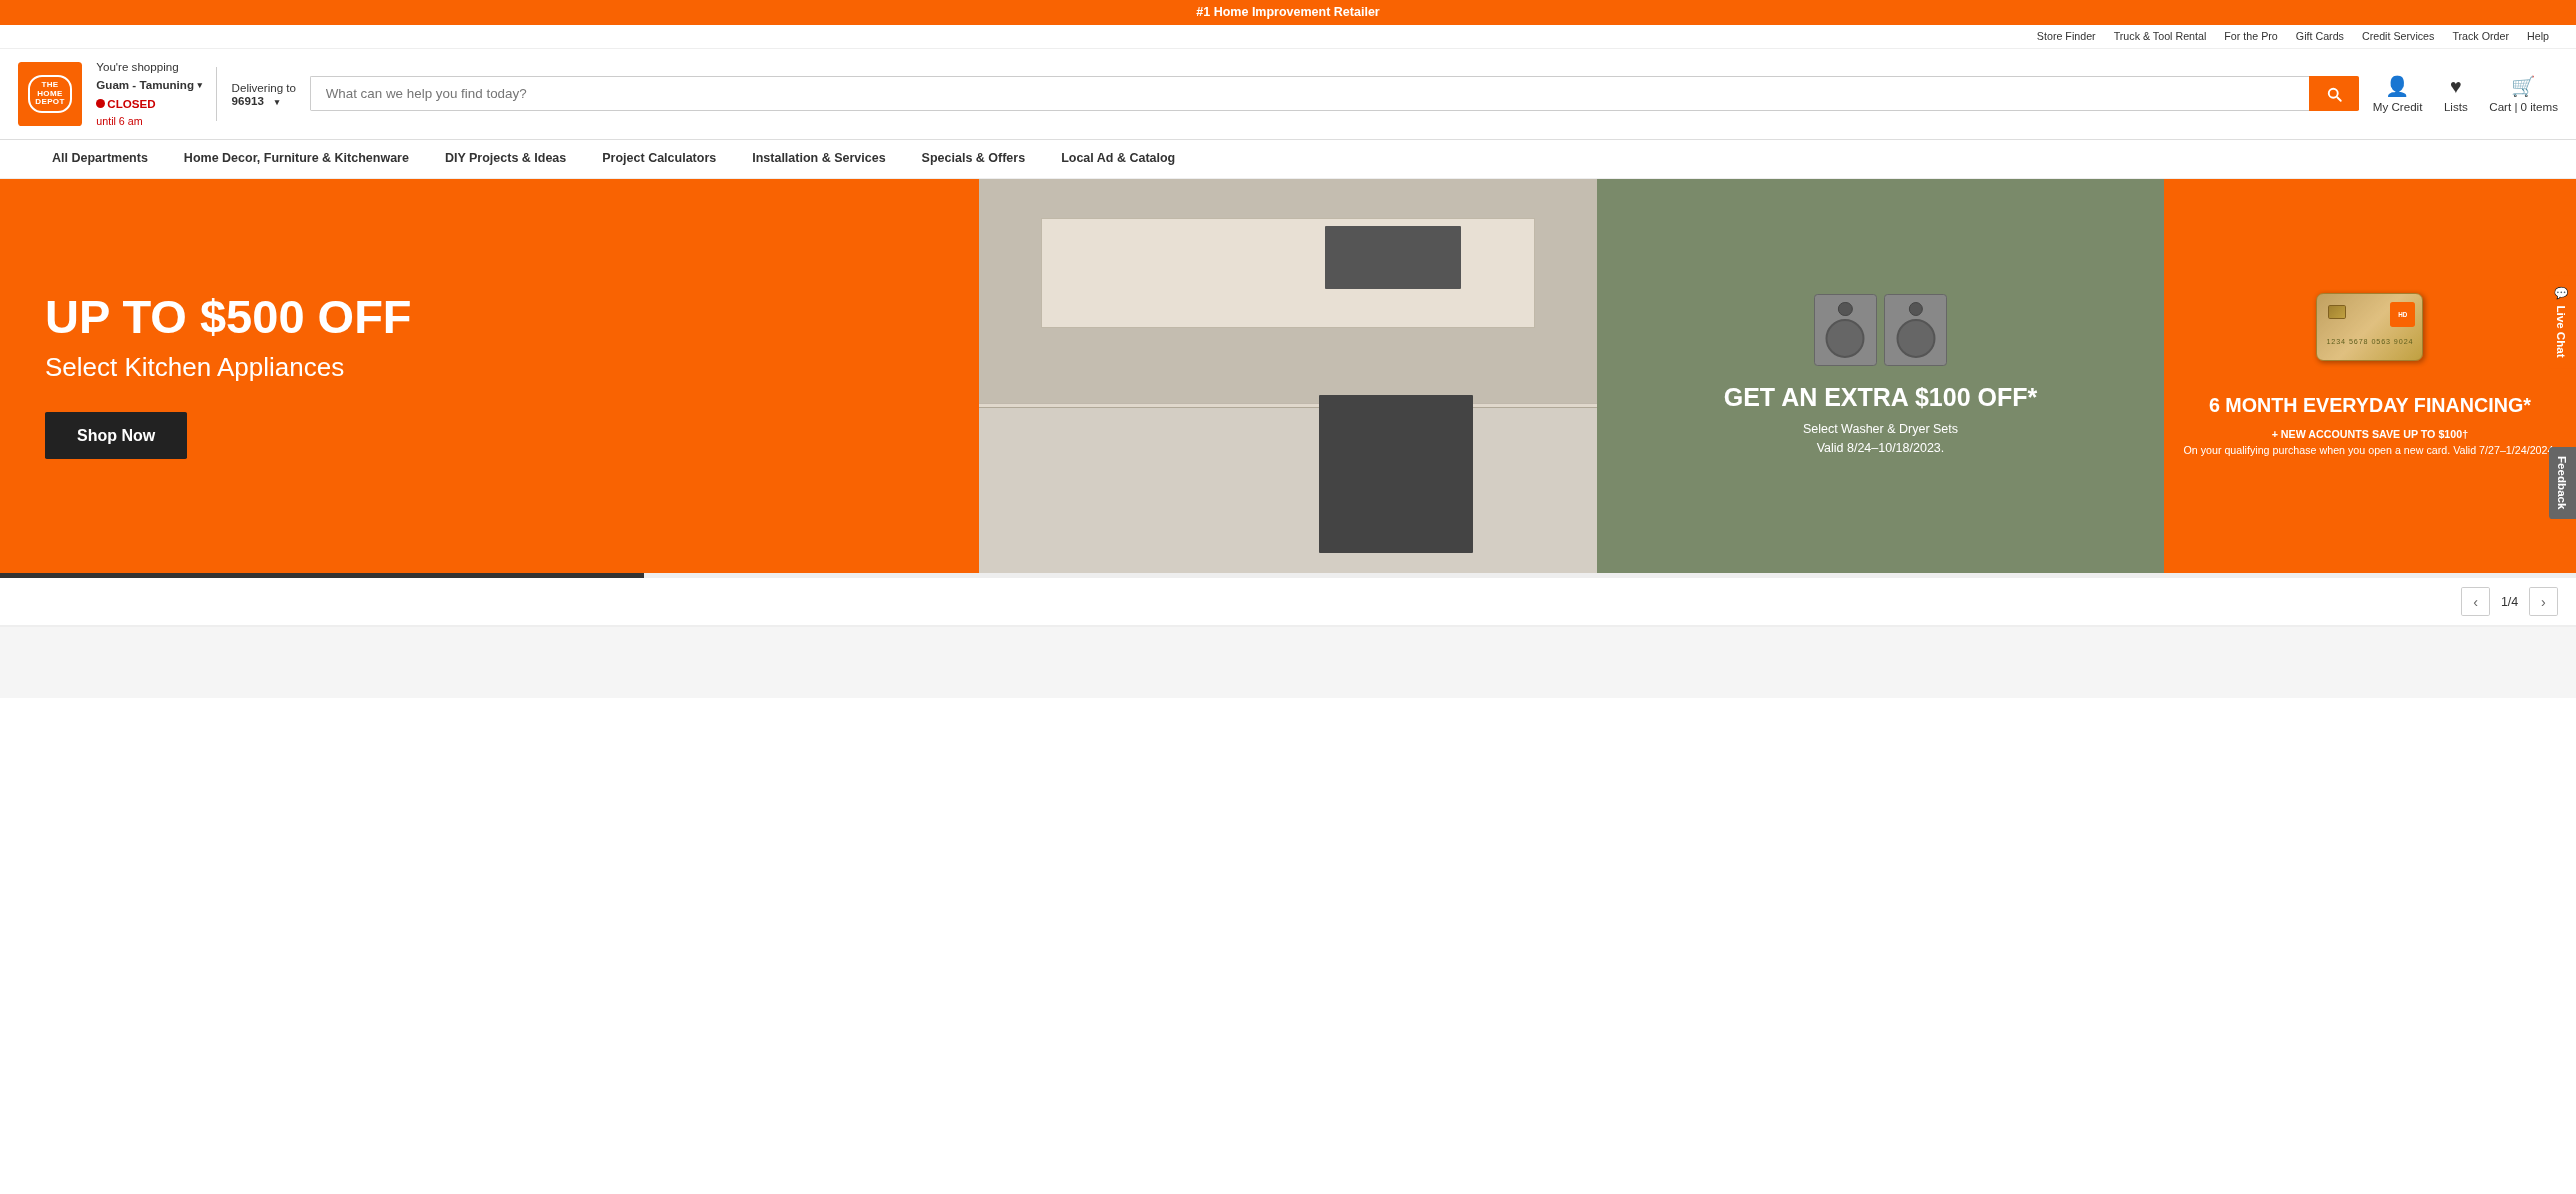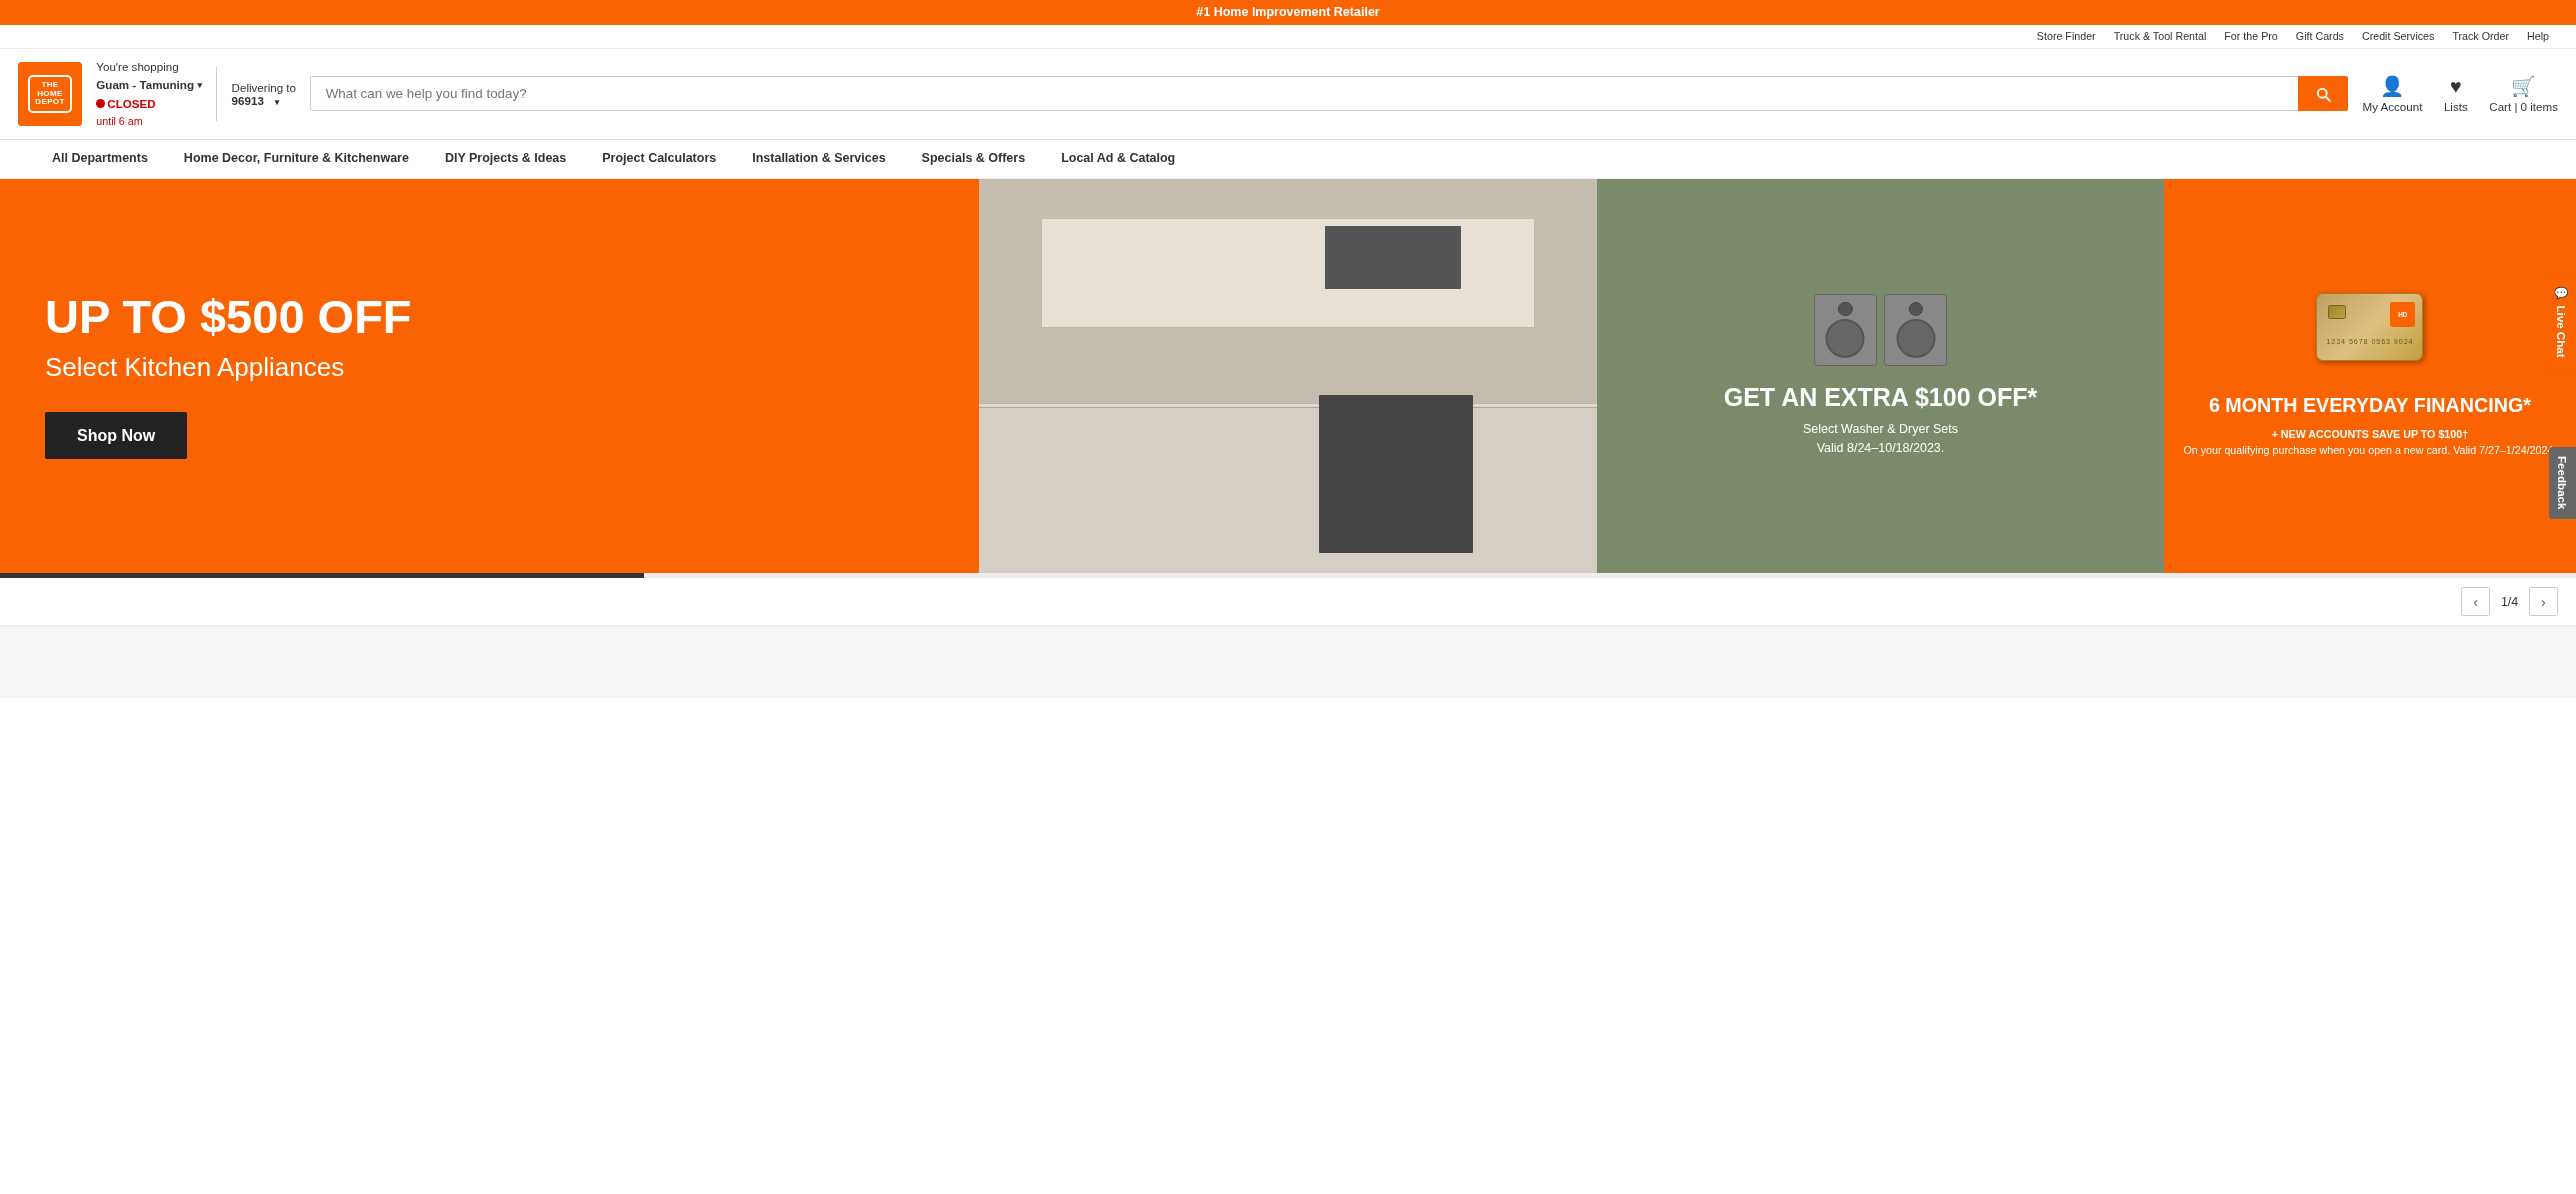--- a/index.html
+++ b/index.html
@@ -58,21 +58,21 @@
       font-size: 8px;
       font-weight: 900;
       text-align: center;
       line-height: 1.1;
       letter-spacing: 0.4px;
       text-transform: uppercase;
     }
     .logo-box .logo-outline {
       border: 2.7px solid #fff;
       padding: 3.6px 5.4px;
-      border-radius: 5px;
+      border-radius: 14px;
     }
 
     
     .store-info {
       flex-shrink: 0;
       font-size: 11.6px;
       line-height: 1.6;
     }
     .store-info .shopping-label { color: #333; }
     .store-info .store-name {
@@ -577,21 +577,21 @@
         <path d="M21 21l-4.35-4.35M17 11A6 6 0 1 1 5 11a6 6 0 0 1 12 0z" stroke="#fff" stroke-width="2.5" fill="none" stroke-linecap="round"></path>
       </svg>
     </button>
   </div>
 
   <div class="header-actions">
     <div class="header-action-item">
       <div class="action-row">
         <span class="action-icon">👤</span>
       </div>
-      <span>My Account</span>
+      <span>My Credit</span>
     </div>
     <div class="header-action-item">
       <div class="action-row">
         <span class="action-icon">♥</span>
       </div>
       <span>Lists</span>
     </div>
     <div class="header-action-item">
       <div class="action-row">
         <span class="action-icon">🛒</span>

